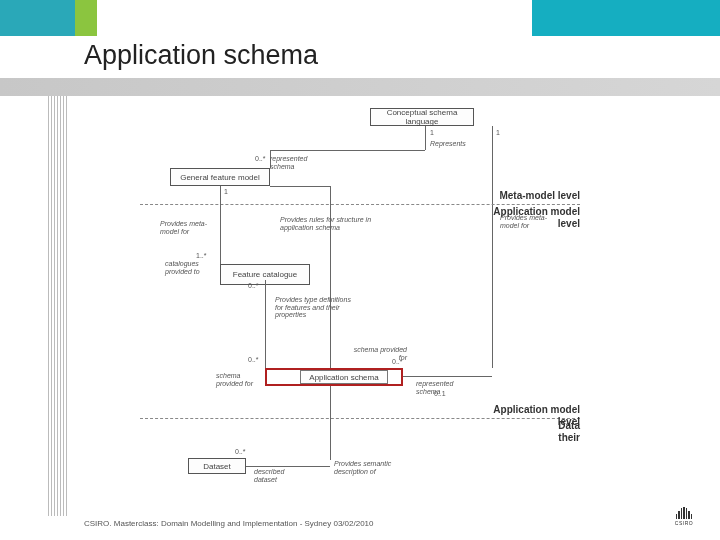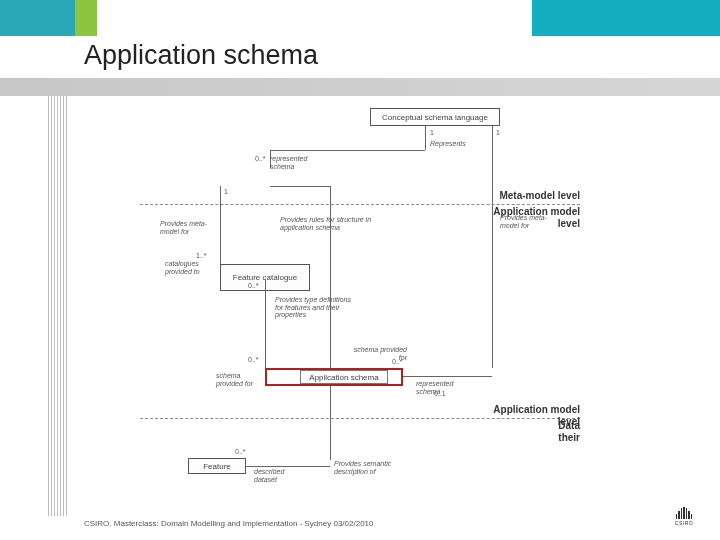--- a/index.html
+++ b/index.html
@@ -191,22 +191,23 @@
     <div style="left:3px"></div>
     <div style="left:6px"></div>
   <div style="left:9px"></div>
     <div style="left:12px"></div>
     <div style="left:15px"></div>
   <div style="left:18px"></div>
 </div>
 
 <div class="diagram">
 
-  <div class="box" style="left:250px; top:8px; width:130px; height:18px;">Conceptual schema language</div>
-
+  <div class="box" style="left:250px; top:8px; width:104px; height:18px;">Conceptual schema language</div>
+
+  <div class="box" style="left:50px; top:68px; width:100px; height:18px;">General feature model</div>
 
   <div class="vline" style="left:150px; top:50px; height:18px;"></div>
   <div class="hline" style="left:150px; top:50px; width:155px;"></div>
   <div class="vline" style="left:305px; top:26px; height:24px;"></div>
   <div class="clabel" style="left:310px; top:29px;">1</div>
   <div class="clabel" style="left:135px; top:55px;">0..*</div>
   <div class="label" style="left:150px; top:55px; width:60px;">represented
 schema</div>
   <div class="label" style="left:310px; top:40px;">Represents</div>
 
@@ -224,21 +225,21 @@
   <div class="clabel" style="left:104px; top:88px;">1</div>
   <div class="label" style="left:40px; top:120px; width:60px;">Provides
 meta-model for</div>
   <div class="clabel" style="left:76px; top:152px;">1..*</div>
 
   <div class="vline" style="left:210px; top:86px; height:182px;"></div>
   <div class="hline" style="left:150px; top:86px; width:60px;"></div>
   <div class="label" style="left:160px; top:116px; width:110px;">Provides rules for structure
 in application schema</div>
 
-  <div class="box" style="left:100px; top:164px; width:90px; height:27px;">Feature catalogue</div>
+  <div class="box" style="left:100px; top:164px; width:90px; height:21px;">Feature catalogue</div>
   <div class="label" style="left:45px; top:160px; width:50px;">catalogues
 provided to</div>
 
   <div class="vline" style="left:145px; top:180px; height:88px;"></div>
   <div class="clabel" style="left:128px; top:182px;">0..*</div>
   <div class="label" style="left:155px; top:196px; width:80px;">Provides type
 definitions for
 features and their
 properties</div>
   <div class="clabel" style="left:128px; top:256px;">0..*</div>
@@ -257,21 +258,21 @@
 schema</div>
   <div class="clabel" style="left:314px; top:290px;">0..1</div>
 
   <div class="dashed" style="left:20px; top:318px;"></div>
   <div class="level-label" style="left:358px; top:304px; width:102px;">Application model level</div>
   <div class="level-label" style="left:414px; top:320px; width:46px;">Data their</div>
 
   <div class="vline" style="left:210px; top:286px; height:74px;"></div>
   <div class="clabel" style="left:115px; top:348px;">0..*</div>
 
-  <div class="box" style="left:68px; top:358px; width:58px; height:16px;">Feature</div>
+  <div class="box" style="left:68px; top:358px; width:58px; height:16px;">Dataset</div>
   <div class="hline" style="left:126px; top:366px; width:84px;"></div>
   <div class="label" style="left:134px; top:368px; width:50px;">described
 dataset</div>
   <div class="label" style="left:214px; top:360px; width:90px;">Provides semantic
 description of</div>
 
 </div>
 
 <div class="footer">CSIRO.  Masterclass: Domain Modelling and Implementation - Sydney 03/02/2010</div>
 

